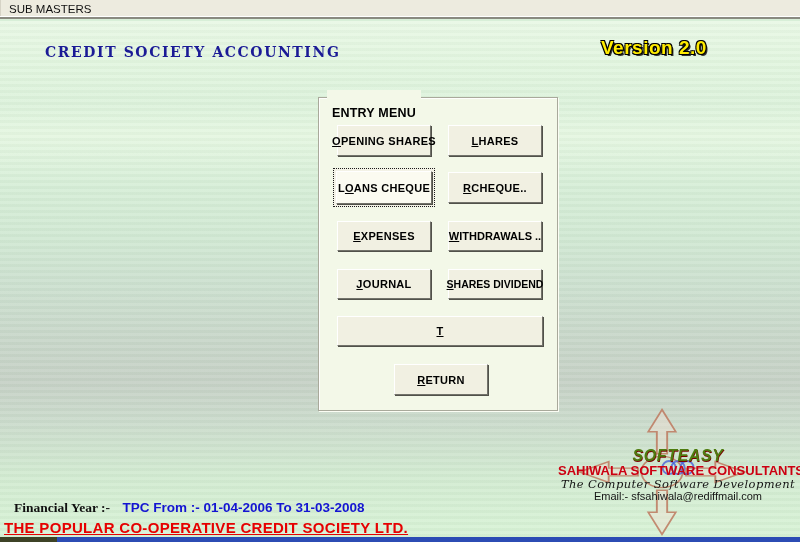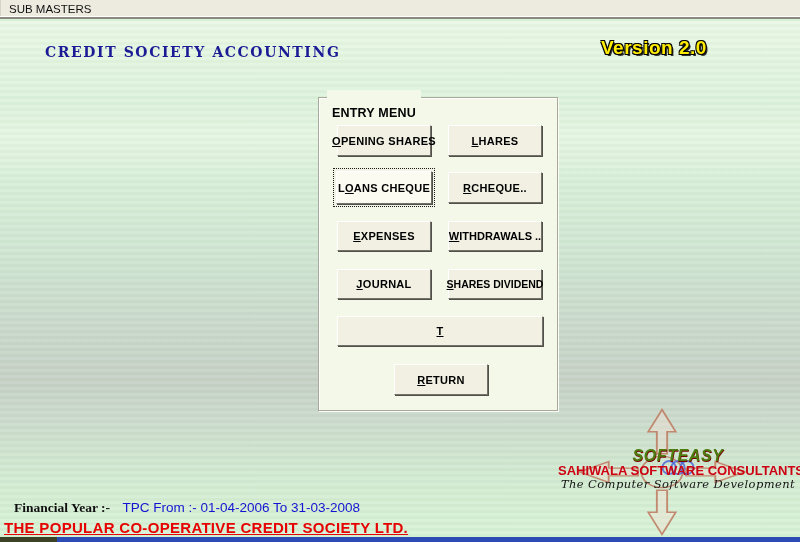--- a/index.html
+++ b/index.html
@@ -86,21 +86,21 @@
     padding:2px;
   }
   .focus-wrap .vbtn{ position:relative; width:100%; height:100%; background:#fbfbf1; }
 
   
   .financial-line{ position:absolute; left:14px; top:498px; white-space:nowrap; }
   .financial-label{
     font-family:"Liberation Serif",serif; font-size:13.5px; font-weight:bold; color:#101010;
   }
   .financial-value{
-    font-size:13.5px; font-weight:normal; color:#1414d2; margin-left:8px;
+    font-size:13.5px; font-weight:bold; color:#1414d2; margin-left:8px;
   }
   .society-name{
     position:absolute; left:4px; top:519px;
     font-size:15px; font-weight:bold; letter-spacing:.3px;
     color:#e60000; text-decoration:underline; white-space:nowrap;
   }
 
   
   .compass{ position:absolute; left:576px; top:407px; width:172px; height:130px; opacity:.85; pointer-events:none; }
 
@@ -218,20 +218,21 @@
 
 <div class="branding">
   <div class="brand-rings">
     <span></span>
       <span></span>
       <span></span>
   </div>
   <div class="brand-name">SOFTEASY</div>
   <div class="brand-company">SAHIWALA SOFTWARE CONSULTANTS</div>
   <div class="brand-tagline">The Computer Software Development</div>
+  <div class="brand-email">Email:- sfsahiwala@rediffmail.com</div>
 </div>
 
 <div class="financial-line">
   <span class="financial-label">Financial Year :-</span>
   <span class="financial-value">TPC From :- 01-04-2006 To 31-03-2008</span>
 </div>
 <div class="society-name">THE POPULAR CO-OPERATIVE CREDIT SOCIETY LTD.</div>
 
 <div class="bottom-strip"></div>
 <div class="bottom-strip-left"></div>

